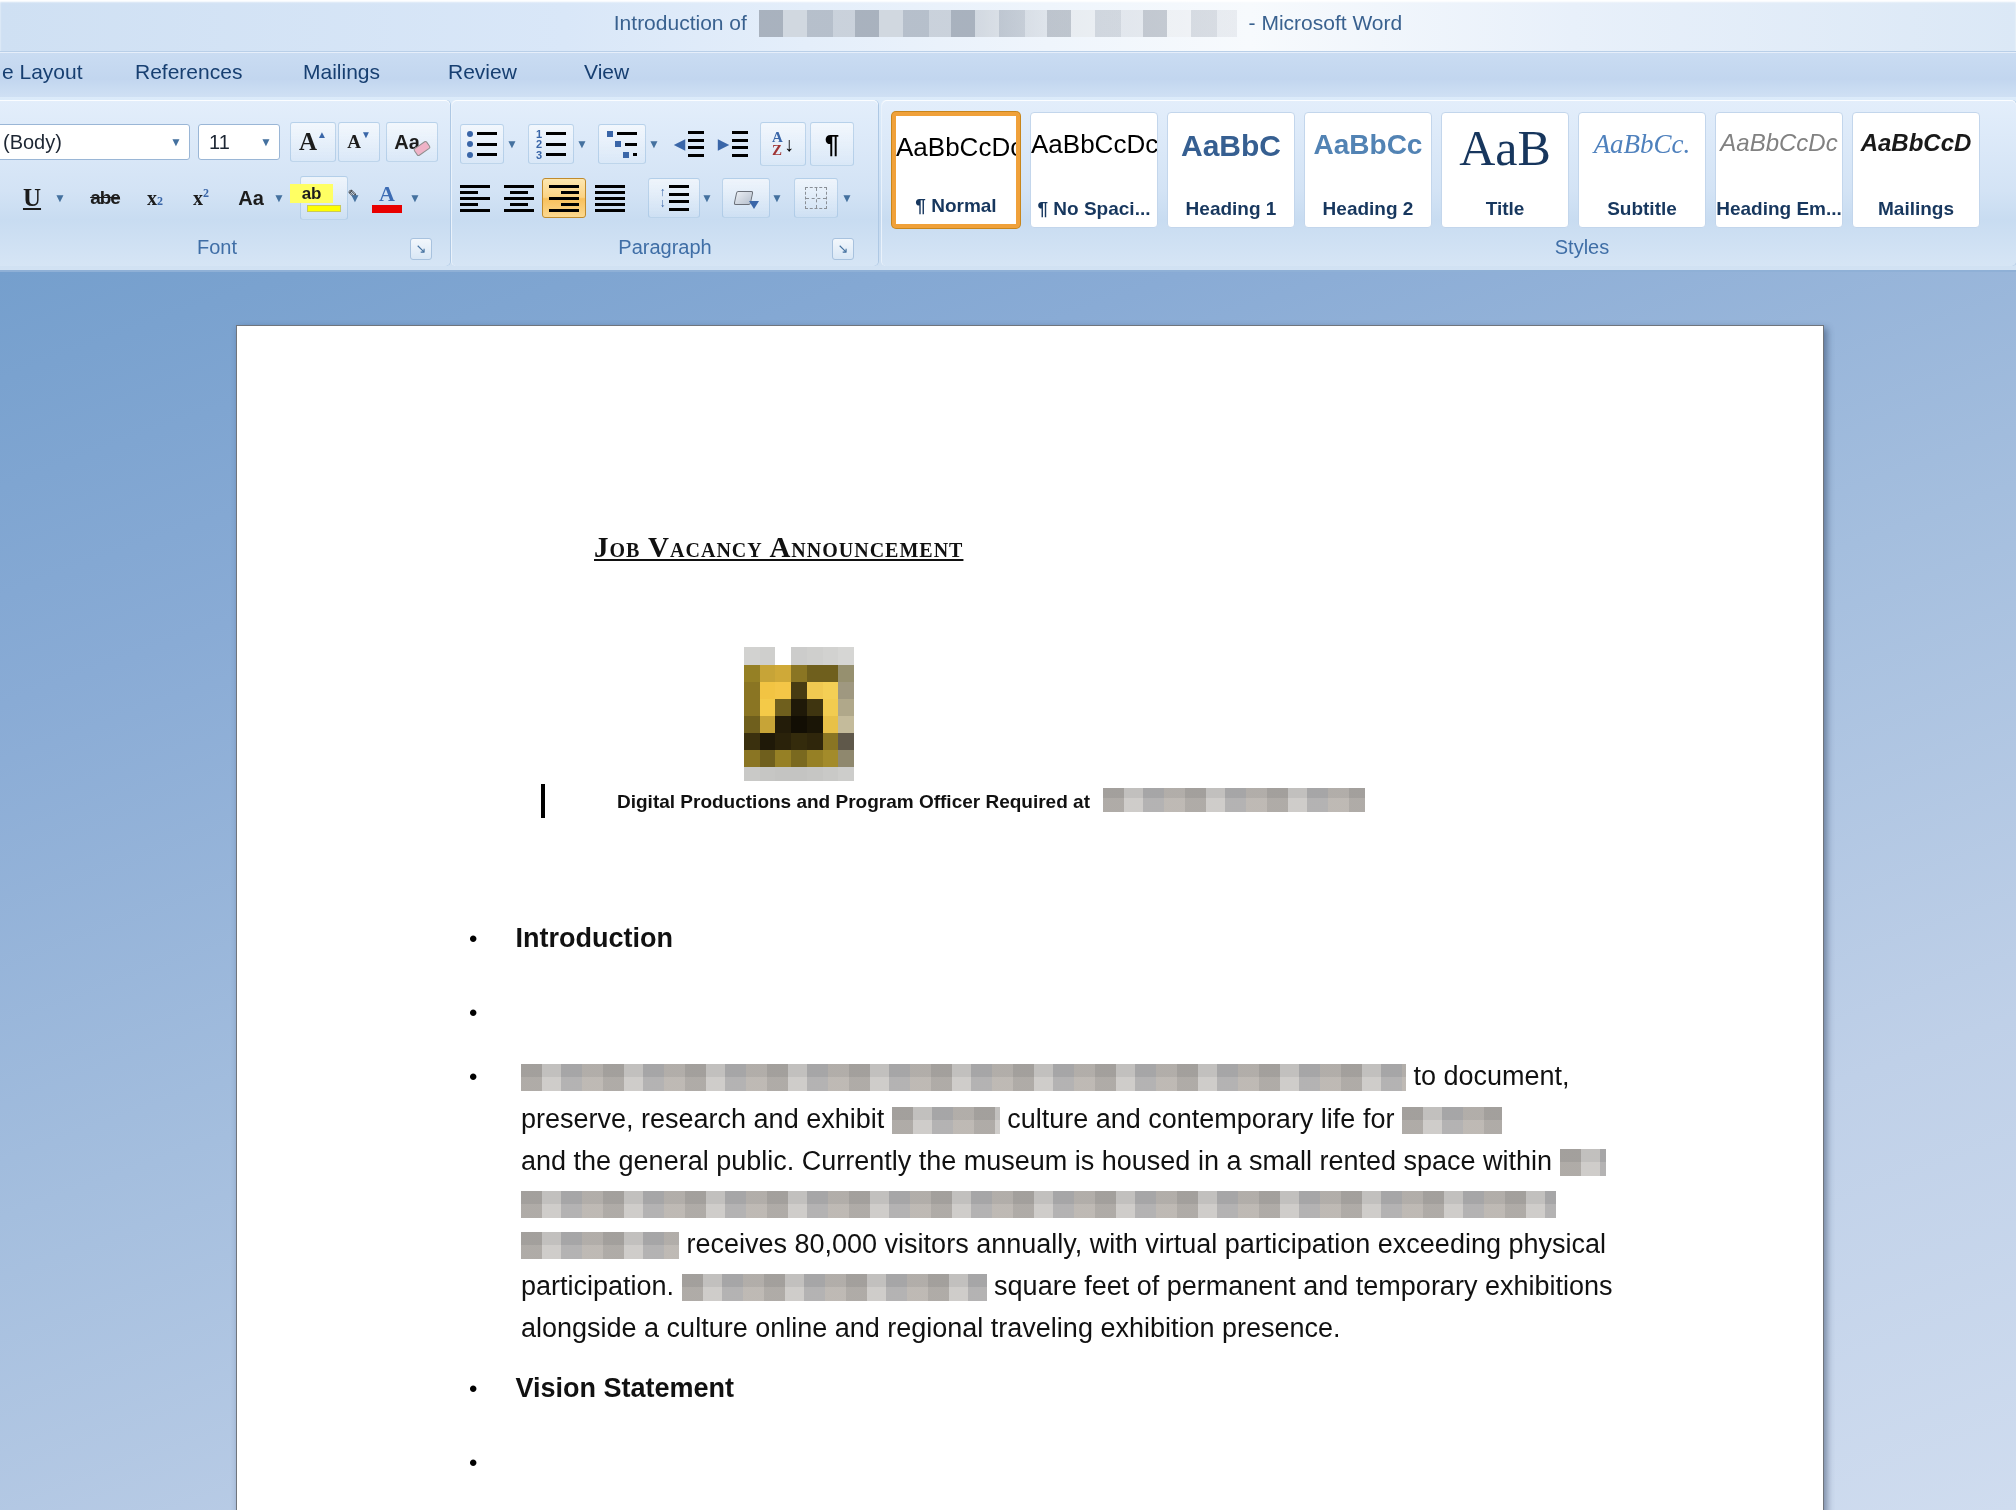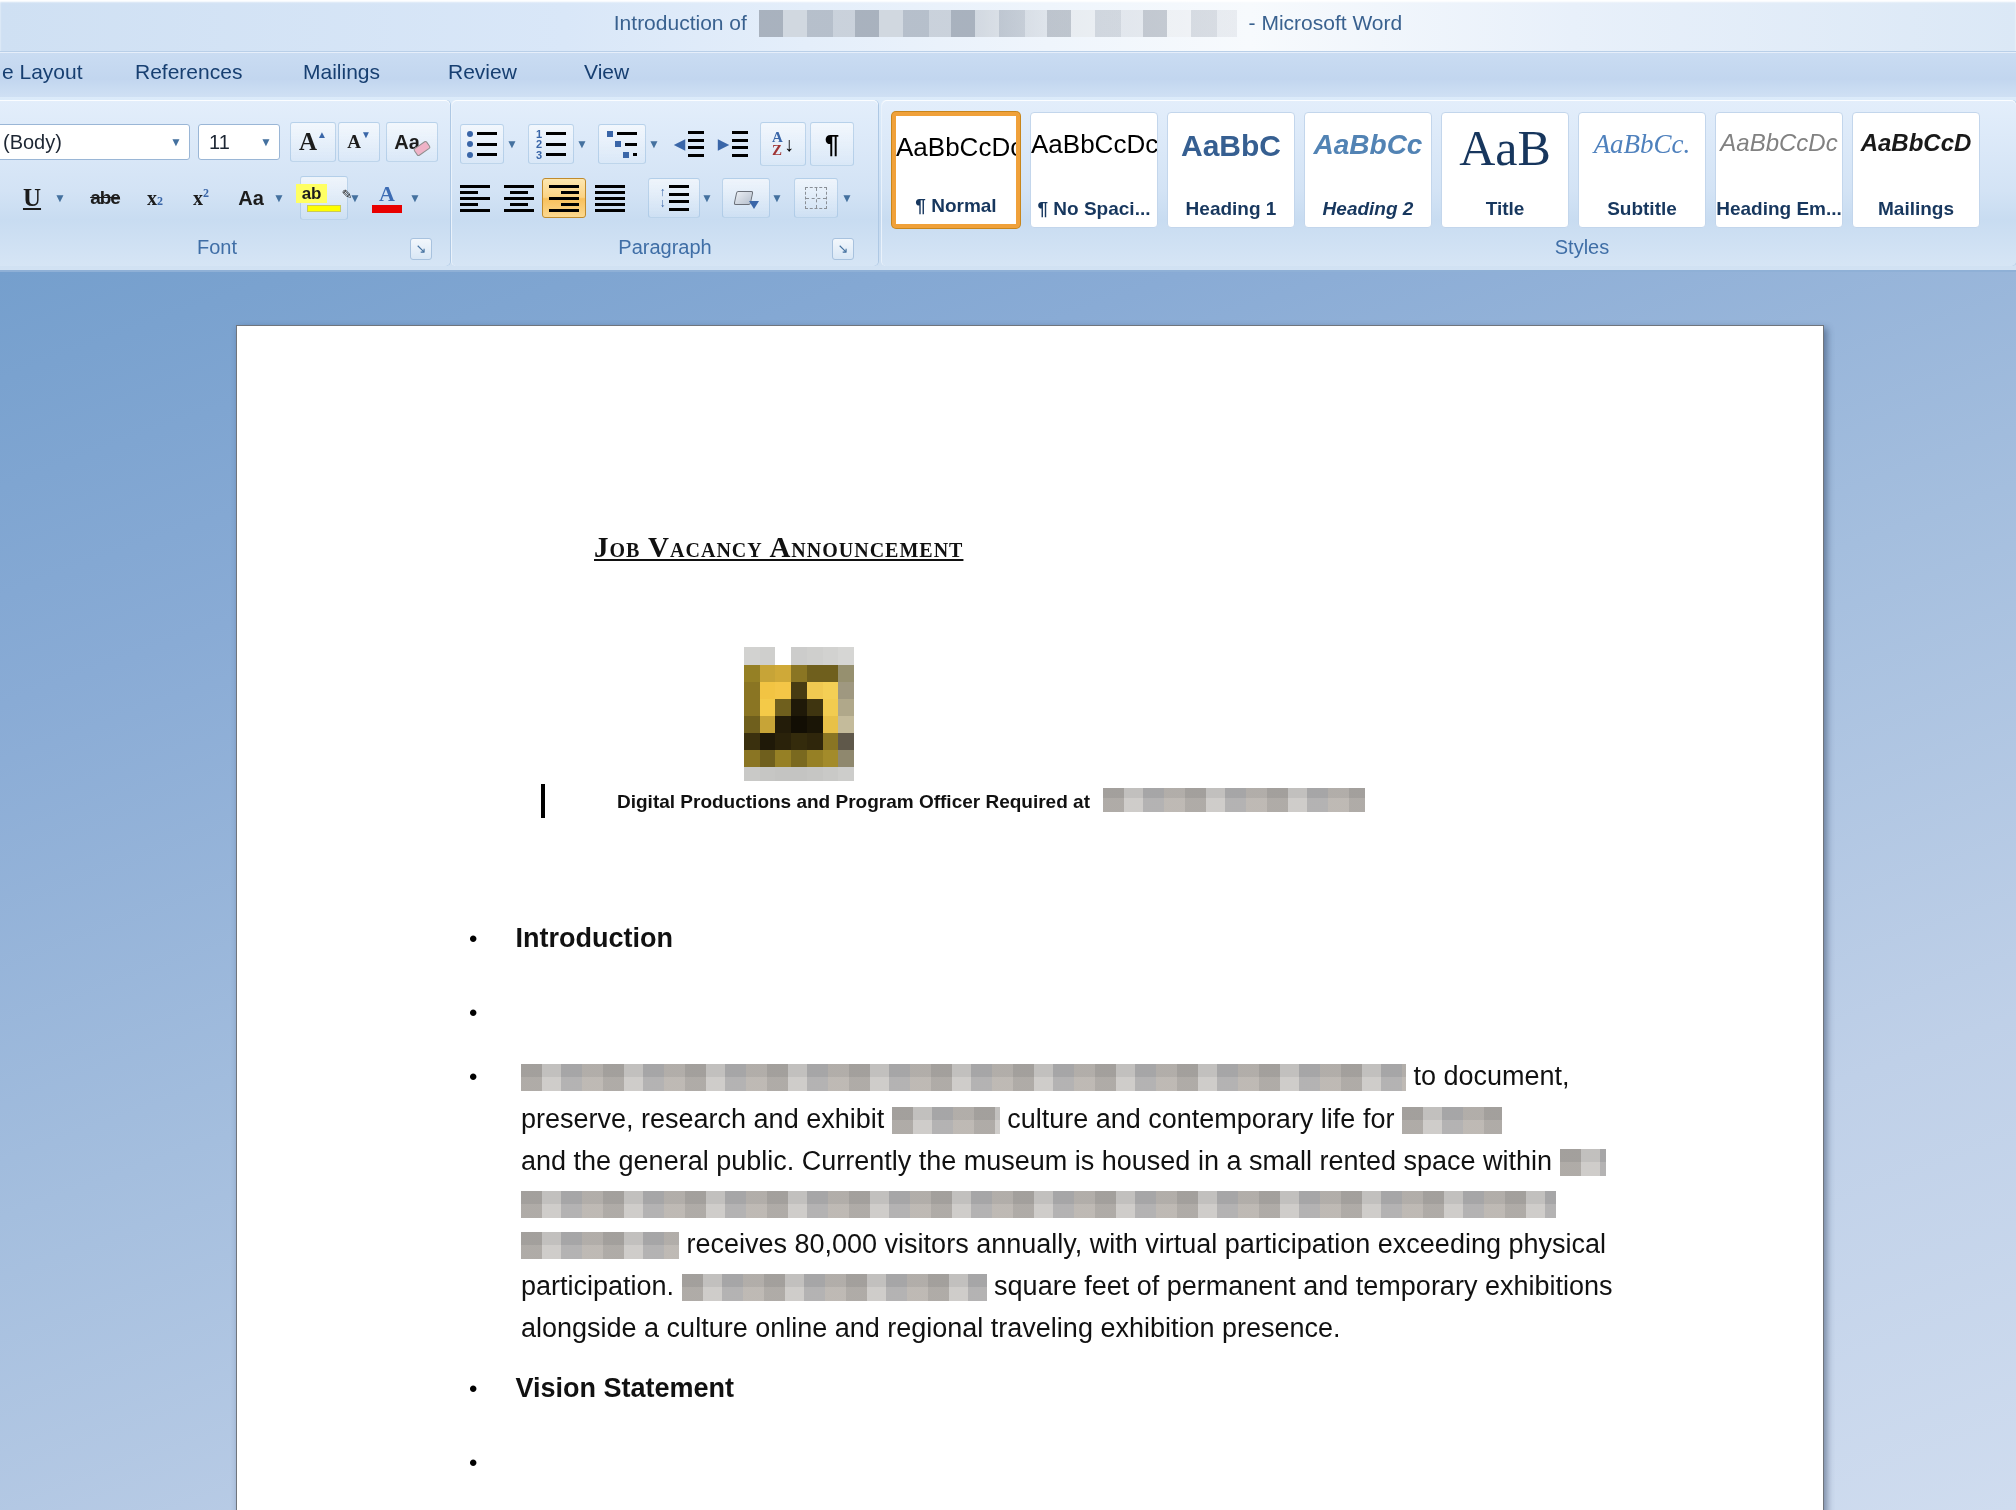--- a/index.html
+++ b/index.html
@@ -54,21 +54,21 @@
   .gA-s { font-size:19px; font-weight:bold; font-family:"Liberation Serif",serif; }
   .tri { font-size:10px; color:#3a66a8; position:relative; top:-8px; }
   .eraser { display:inline-block; width:16px; height:9px; background:#efb3c7;
     border:1px solid #8e8e8e; border-radius:2px; transform:rotate(-35deg); margin-left:-6px; margin-top:12px; }
   .u-glyph { font-family:"Liberation Serif",serif; font-size:25px; font-weight:bold; text-decoration:underline; }
   .strike { font-size:19px; font-weight:bold; text-decoration:line-through; letter-spacing:-1px; }
   .subsup { font-size:20px; font-weight:bold; font-family:"Liberation Serif",serif; }
   .subsup small { font-size:12px; color:#3a66a8; font-weight:bold; }
   .case-glyph { font-size:20px; font-weight:bold; }
   .hl-wrap, .fc-wrap { display:flex; flex-direction:column; align-items:center; }
-  .hl-ab { font-size:17px; font-weight:bold; background:#ffff63; padding:0 6px; line-height:18px; }
+  .hl-ab { font-size:17px; font-weight:bold; background:#ffff63; padding:0 12px; line-height:18px; }
   .hl-pen { font-size:13px; margin-left:14px; margin-top:-14px; }
   .hl-bar { width:34px; height:7px; background:#ffff00; border:1px solid #c9c95a; margin-top:2px; }
   .fc-A { font-size:22px; font-weight:bold; color:#3c6cb4; font-family:"Liberation Serif",serif; line-height:20px; }
   .fc-bar { width:30px; height:8px; background:#e80000; margin-top:1px; }
 
   
   .li-icon { display:flex; flex-direction:column; justify-content:space-between; height:27px; width:30px; }
   .li-row { display:flex; align-items:center; height:6px; }
   .li-dot { width:6px; height:6px; border-radius:50%; background:#3a66a8; margin-right:4px; }
   .li-sq  { width:6px; height:6px; background:#3a66a8; margin-right:4px; }
@@ -381,21 +381,21 @@
       <div class="st-label">¶ Normal</div>
     </div>
     <div class="style-item" style="left:148px;">
       <div class="st-preview p-plain">AaBbCcDc</div>
       <div class="st-label">¶ No Spaci...</div>
     </div>
     <div class="style-item" style="left:285px;">
       <div class="st-preview p-h1">AaBbC</div>
       <div class="st-label">Heading 1</div>
     </div>
-    <div class="style-item" style="left:422px;font-style:italic;">
+    <div class="style-item" style="left:422px;">
       <div class="st-preview p-h2">AaBbCc</div>
       <div class="st-label">Heading 2</div>
     </div>
     <div class="style-item" style="left:559px;">
       <div class="st-preview p-title">AaB</div>
       <div class="st-label">Title</div>
     </div>
     <div class="style-item" style="left:696px;">
       <div class="st-preview p-subtitle">AaBbCc.</div>
       <div class="st-label">Subtitle</div>

